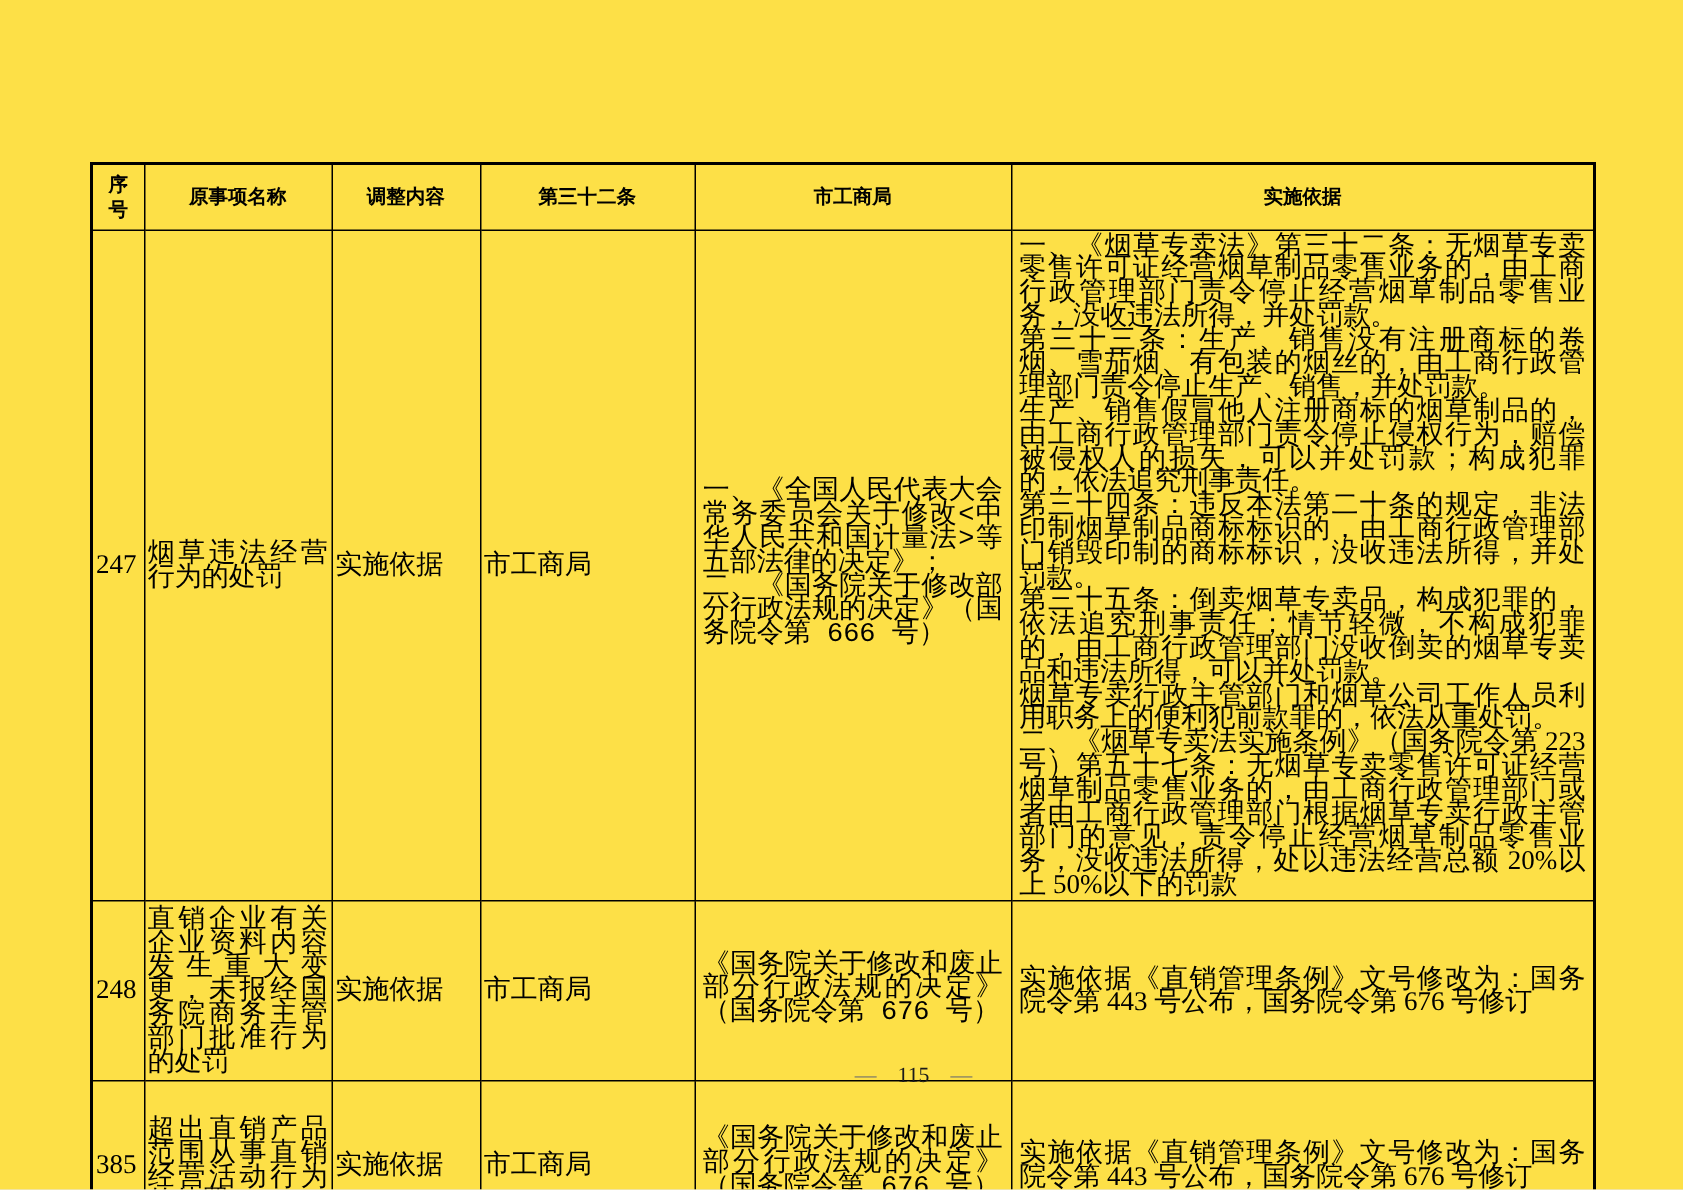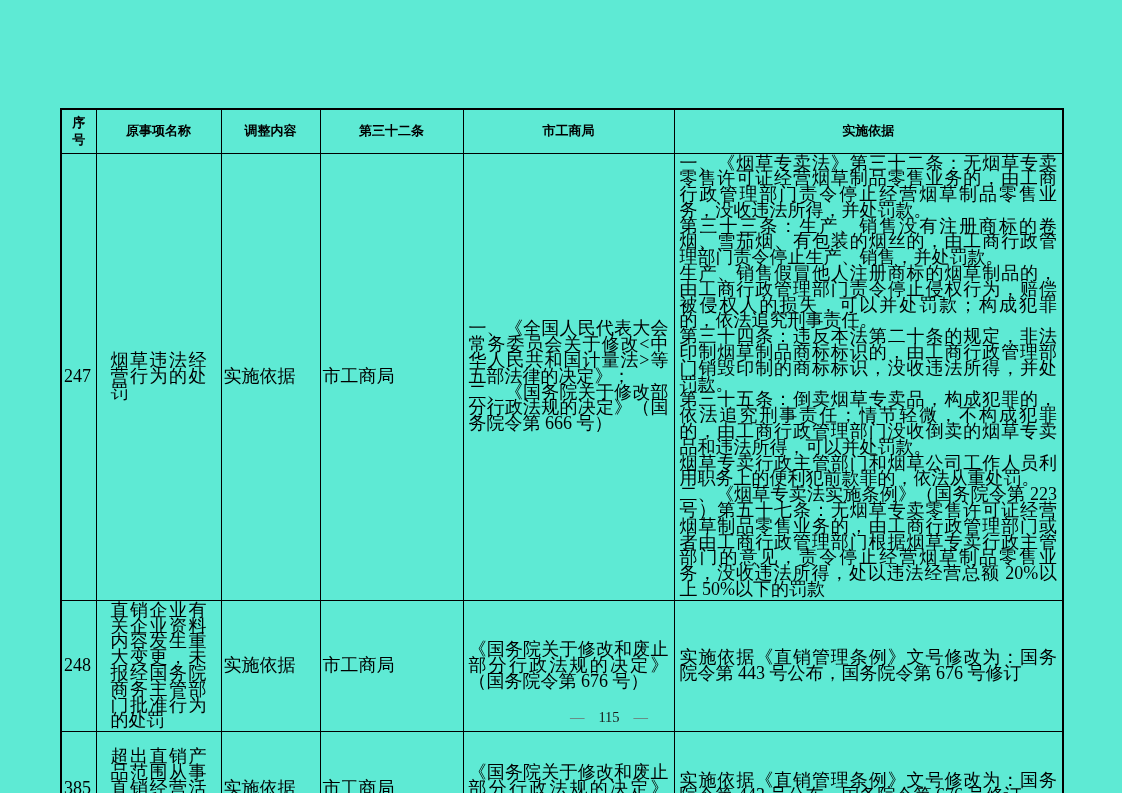--- a/index.html
+++ b/index.html
@@ -1,19 +1,19 @@
 <!DOCTYPE html>
 <html><head>
 <meta charset="utf-8">
 <style>
   html,body { margin:0; padding:0; background:#e8e8e8; }
   .sheet {
     position:relative;
     width:1122px; height:793px;
-    background:#5eead4;
+    background:#fde047;
     font-family:"Liberation Serif","DejaVu Serif",serif;
     color:#000;
     overflow:hidden;
   }
   table.adjust-table {
     position:absolute; left:60px; top:108px;
     width:1002px;
     border-collapse:collapse;
     table-layout:fixed;
     border:2px solid #000;
@@ -32,22 +32,22 @@
     font-size:18px;
     line-height:15.8px;
     vertical-align:middle;
     padding:2px 6px;
   }
   tr.header-row { height:44px; }
   tr.row-247 { height:301px; }
   tr.row-248 { height:120px; }
   tr.row-249 { height:114px; }
   td.c-no, td.c-content, td.c-agency { padding:2px 2px; }
-  td.c-name { text-align:justify; padding:2px 14px; }
-  td.c-basis { text-align:justify; white-space:pre-wrap; padding:2px 5px; }
+  td.c-name { text-align:justify; padding:2px 2px; }
+  td.c-basis { text-align:justify; white-space:pre-wrap; padding:2px 5px;font-family:Liberation Mono, monospace; }
   td.c-result { text-align:justify; white-space:pre-wrap; padding:2px 5px; }
   .page-footer {
     position:absolute; top:709px; left:0;
     width:1122px;
     text-align:center;
     font-size:14.5px;
     padding-left:48px;
   }
   .page-footer .dash { color:#6e6e6e; letter-spacing:0; }
   .page-footer .num { margin:0 14px; color:#1a1a1a; }

